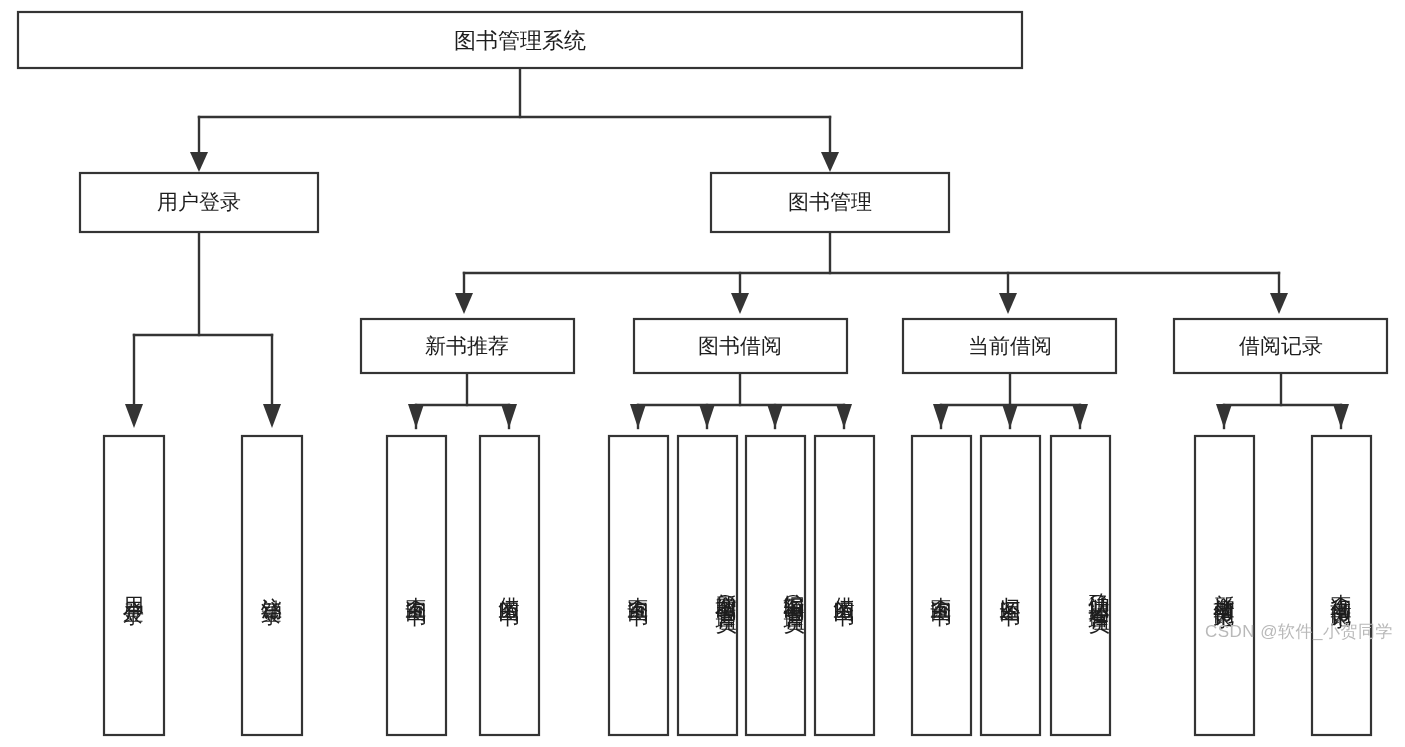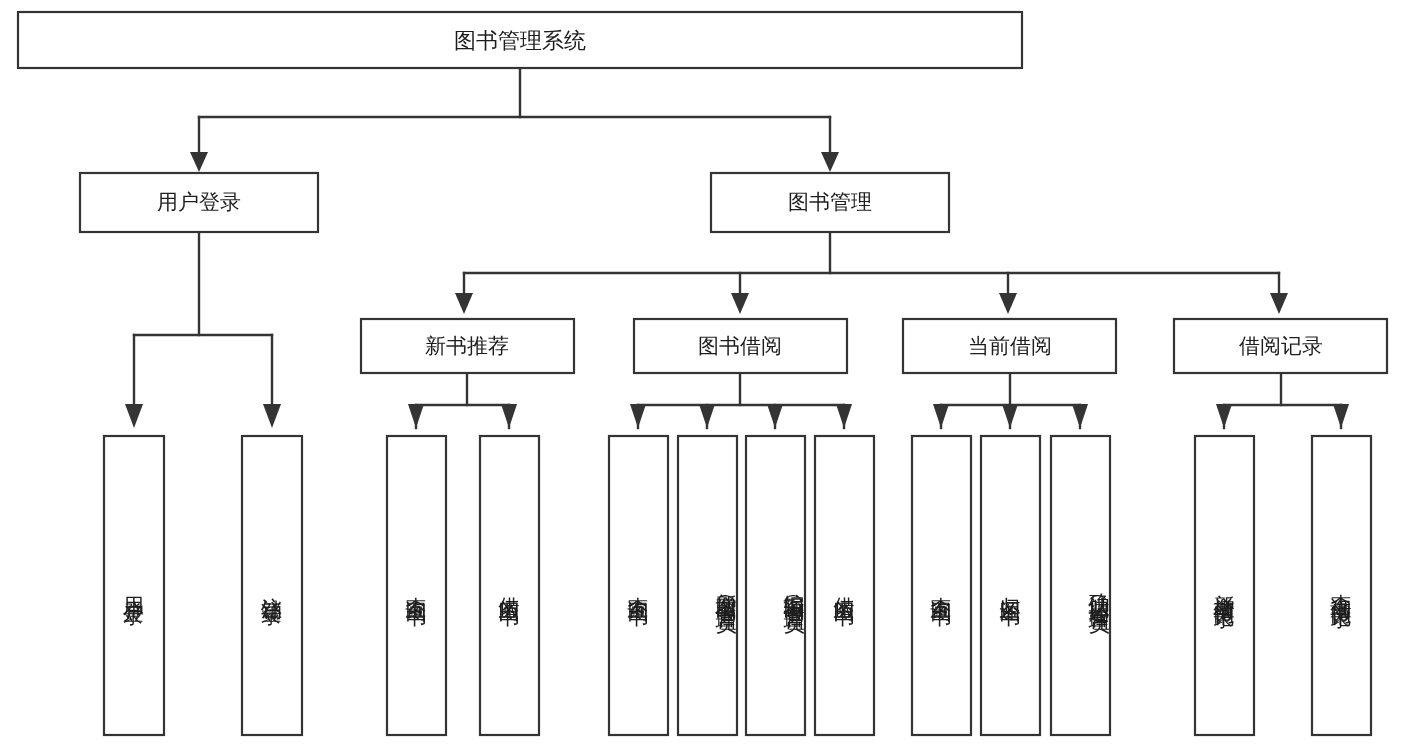--- a/index.html
+++ b/index.html
@@ -222,14 +222,15 @@
   <div class="leaf-label" style="left:912px; top:436px; width:59px; height:299px;">查询图书</div>
 
   <div class="leaf-label" style="left:981px; top:436px; width:59px; height:299px;">归还图书</div>
 
   <div class="leaf-label" style="left:1051px; top:436px; width:59px; height:299px; align-items:flex-start; padding-top:8px; box-sizing:border-box;">确认归还（管理员）</div>
 
   <div class="leaf-label" style="left:1195px; top:436px; width:59px; height:299px;">新增借阅记录</div>
 
   <div class="leaf-label" style="left:1312px; top:436px; width:59px; height:299px;">查询借阅记录</div>
 
+  <div class="watermark">CSDN @软件_小贺同学</div>
 
 </div>
 
 </body></html>

